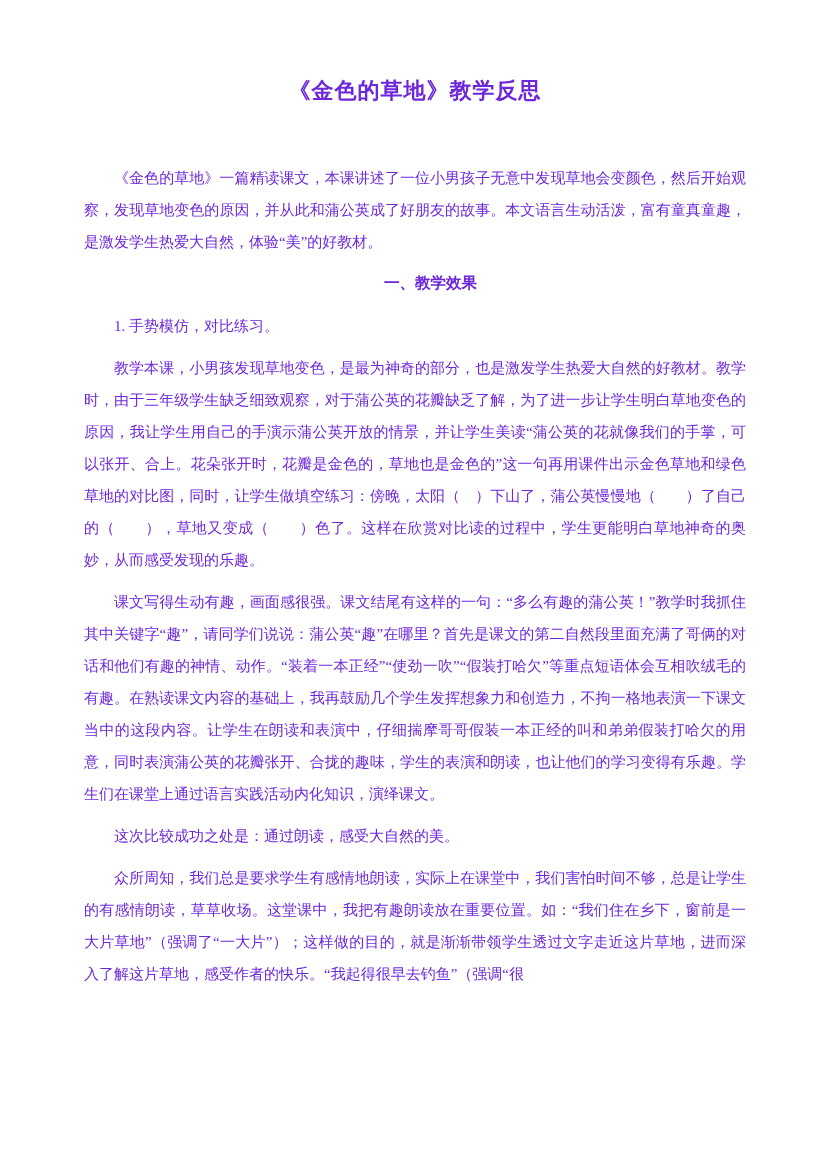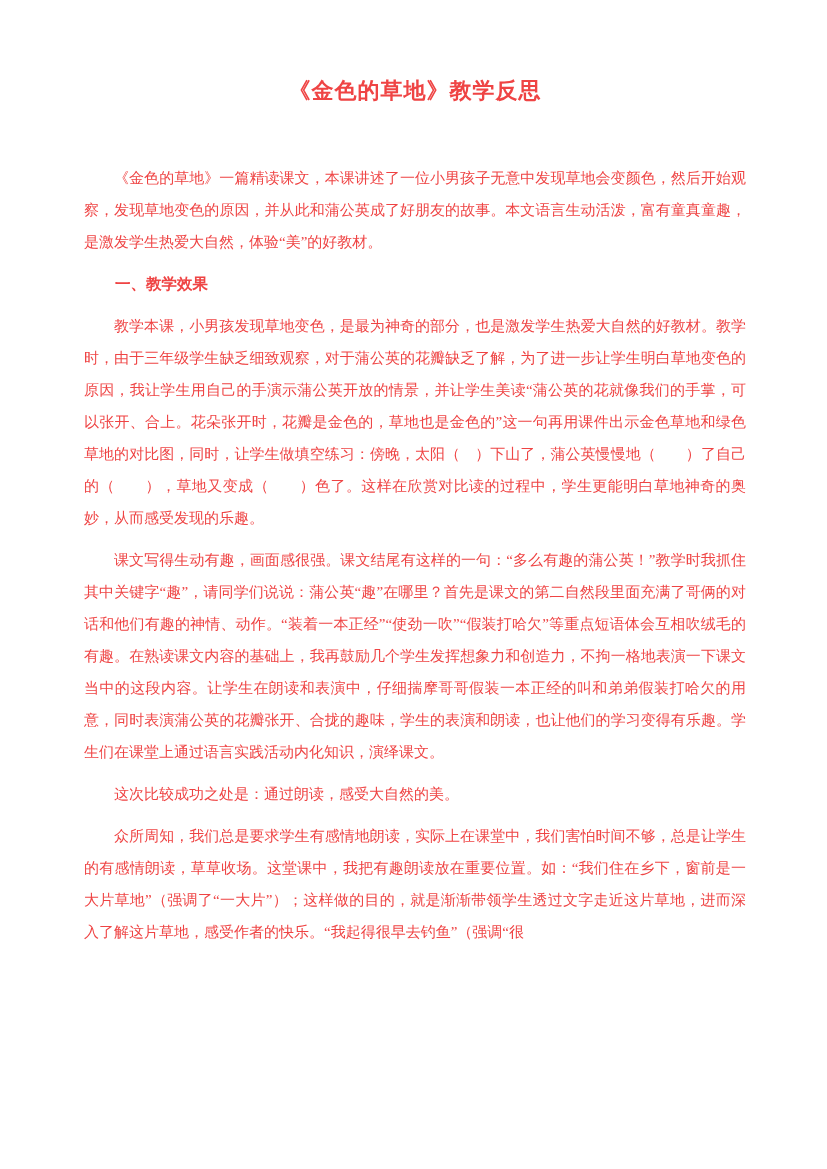--- a/index.html
+++ b/index.html
@@ -7,21 +7,21 @@
     padding: 0;
     background: #ffffff;
   }
   .page {
     position: relative;
     width: 827px;
     height: 1124px;
     box-sizing: border-box;
     background: #ffffff;
     padding: 76px 81px 0 84px;
-    color: #ef4444;
+    color: #6d28d9;
     font-family: "Liberation Serif", "DejaVu Serif", serif;
     overflow: hidden;
   }
   .doc-title {
     font-family: "Liberation Sans", "DejaVu Sans", sans-serif;
     font-weight: 700;
     font-size: 22px;
     line-height: 30px;
     text-align: center;
     letter-spacing: 1px;
@@ -29,39 +29,41 @@
   }
   .para {
     font-size: 15px;
     line-height: 32px;
     text-align: justify;
     text-indent: 2em;
     margin: 0 0 10px 0;
     word-break: break-all;
   }
   .heading {
-    font-family: Liberation Sans, sans-serif;
+    font-family: Liberation Mono, monospace;
     font-weight: 700;
     font-size: 15.5px;
     line-height: 32px;
     text-indent: 2em;
     margin: 0 0 10px 0;
+    text-align: center;
   }
 </style>
 </head>
 <body>
 
 <div class="page">
   <h1 class="doc-title">《金色的草地》教学反思</h1>
 
   <p class="para">《金色的草地》一篇精读课文，本课讲述了一位小男孩子无意中发现草地会变颜色，然后开始观察，发现草地变色的原因，并从此和蒲公英成了好朋友的故事。本文语言生动活泼，富有童真童趣，是激发学生热爱大自然，体验“美”的好教材。</p>
 
   <p class="heading">一、教学效果</p>
 
 
+  <p class="para">1. 手势模仿，对比练习。</p>
 
   <p class="para">教学本课，小男孩发现草地变色，是最为神奇的部分，也是激发学生热爱大自然的好教材。教学时，由于三年级学生缺乏细致观察，对于蒲公英的花瓣缺乏了解，为了进一步让学生明白草地变色的原因，我让学生用自己的手演示蒲公英开放的情景，并让学生美读“蒲公英的花就像我们的手掌，可以张开、合上。花朵张开时，花瓣是金色的，草地也是金色的”这一句再用课件出示金色草地和绿色草地的对比图，同时，让学生做填空练习：傍晚，太阳（　）下山了，蒲公英慢慢地（　　）了自己的（　　），草地又变成（　　）色了。这样在欣赏对比读的过程中，学生更能明白草地神奇的奥妙，从而感受发现的乐趣。</p>
 
 
   <p class="para">课文写得生动有趣，画面感很强。课文结尾有这样的一句：“多么有趣的蒲公英！”教学时我抓住其中关键字“趣”，请同学们说说：蒲公英“趣”在哪里？首先是课文的第二自然段里面充满了哥俩的对话和他们有趣的神情、动作。“装着一本正经”“使劲一吹”“假装打哈欠”等重点短语体会互相吹绒毛的有趣。在熟读课文内容的基础上，我再鼓励几个学生发挥想象力和创造力，不拘一格地表演一下课文当中的这段内容。让学生在朗读和表演中，仔细揣摩哥哥假装一本正经的叫和弟弟假装打哈欠的用意，同时表演蒲公英的花瓣张开、合拢的趣味，学生的表演和朗读，也让他们的学习变得有乐趣。学生们在课堂上通过语言实践活动内化知识，演绎课文。</p>
 
 
   <p class="para">这次比较成功之处是：通过朗读，感受大自然的美。</p>
 
   <p class="para">众所周知，我们总是要求学生有感情地朗读，实际上在课堂中，我们害怕时间不够，总是让学生的有感情朗读，草草收场。这堂课中，我把有趣朗读放在重要位置。如：“我们住在乡下，窗前是一大片草地”（强调了“一大片”）；这样做的目的，就是渐渐带领学生透过文字走近这片草地，进而深入了解这片草地，感受作者的快乐。“我起得很早去钓鱼”（强调“很</p>

